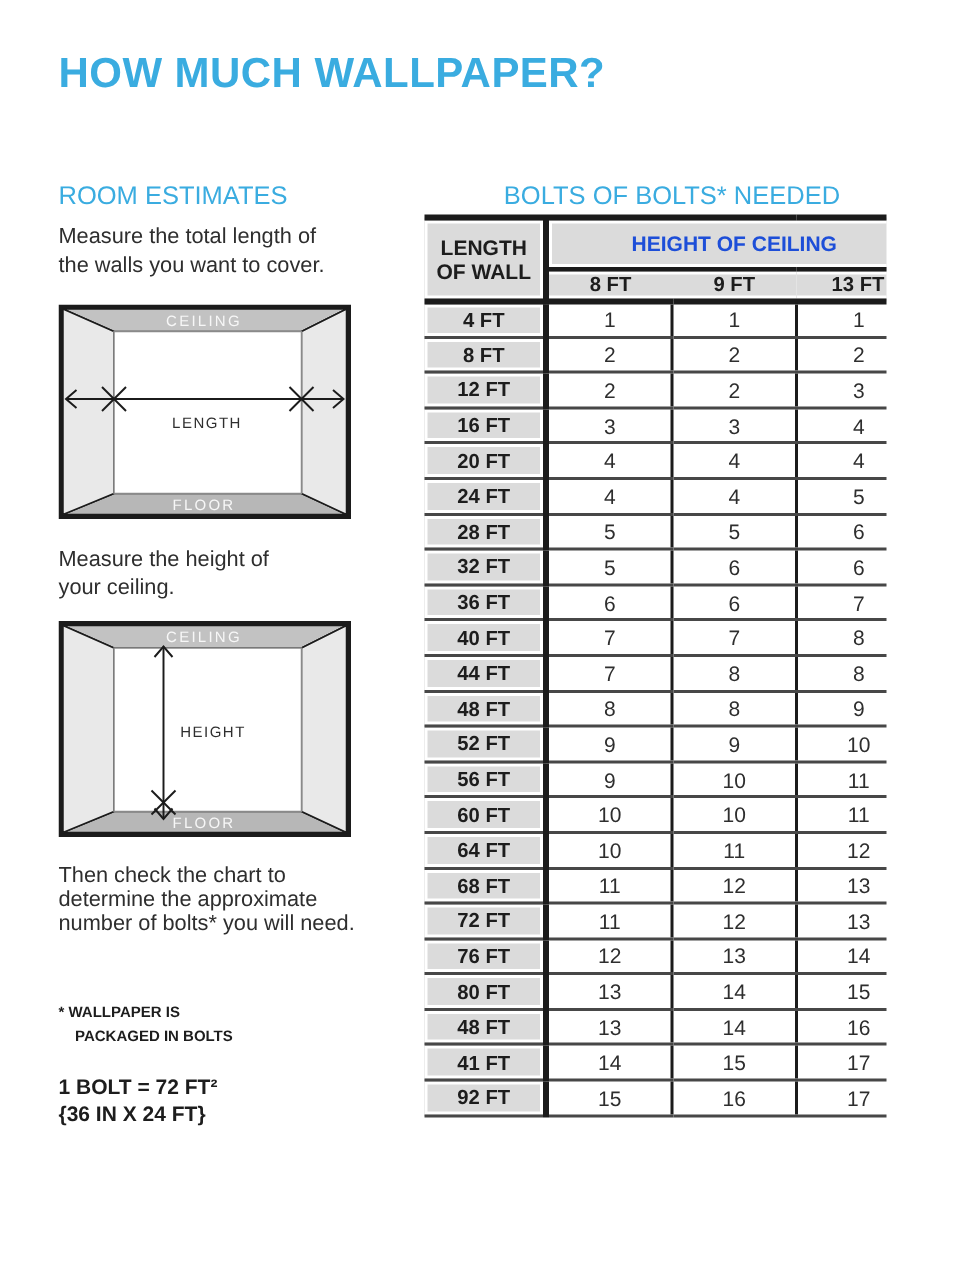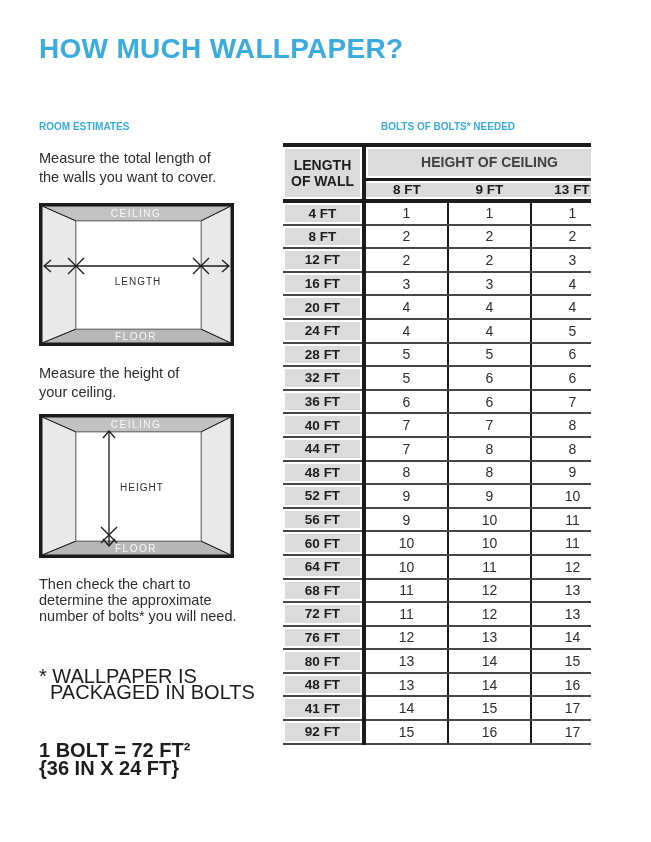--- a/index.html
+++ b/index.html
@@ -4,49 +4,49 @@
 <style>
   * { margin:0; padding:0; box-sizing:border-box; }
   html,body { background:#ffffff; }
   body { font-family:"Liberation Sans", sans-serif; }
   .page { position:relative; width:591px; height:842px; background:#ffffff; overflow:hidden; }
   .abs { position:absolute; }
 
   .page-title { left:39px; top:33px; font-size:28px; font-weight:bold;
     color:var(--accent,#3AACE0); letter-spacing:0.3px; }
 
-  .section-heading { font-size:10px; font-weight:bold; color:var(--accent,#3AACE0); }
+  .section-heading { font-size:17px; font-weight:normal; color:var(--accent,#3AACE0); }
   .room-heading  { left:39px;  top:121px; }
   .bolts-heading { left:283px; top:121px; width:330px; text-align:center; }
 
   .body-text { color:#2e2e2e; font-size:14.5px; line-height:18.5px; white-space:pre-line; }
   .step1 { left:39px; top:149px; }
   .step2 { left:39px; top:364px; }
   .step3 { left:39px; top:576px; line-height:16px; }
 
   .diagram1 { left:39px; top:203px; }
   .diagram2 { left:39px; top:414px; }
   .room-diagram text { font-family:"Liberation Sans", sans-serif; }
   .surface-label { font-size:10px; letter-spacing:1.5px; fill:#f7f7f7; }
   .dim-label { font-size:10px; letter-spacing:1px; fill:#2e2e2e; }
 
-  .footnote { left:39px; top:668px; font-size:20px; font-weight:normal; color:#1d1d1d; line-height:16px; }
+  .footnote { left:39px; top:668px; font-size:10px; font-weight:bold; color:#1d1d1d; line-height:16px; }
   .footnote .indent { padding-left:11px; }
-  .bolt-info { left:39px; top:741px; font-size:20px; font-weight:bold; color:#1d1d1d; line-height:18px; }
+  .bolt-info { left:39px; top:715px; font-size:14px; font-weight:bold; color:#1d1d1d; line-height:18px; }
 
   .bolts-table { position:absolute; left:283px; top:143px; width:330px;
     border-collapse:collapse; table-layout:fixed; border-top:4px solid #1b1b1b; }
   .bolts-table th, .bolts-table td { padding:0; text-align:center; vertical-align:middle;
     background:#ffffff; }
   .bolts-table .gray { background:var(--table-gray,#DBDBDB); }
 
   th.row-header { border-right:4px solid #1b1b1b; border-bottom:4px solid #1b1b1b;
     font-size:14px; line-height:16px; white-space:pre-line; color:#1d1d1d;
     box-shadow: inset 0 0 0 2px #ffffff; }
-  th.group-header { height:34px; border-bottom:3px solid #1b1b1b; font-size:14px; color:#404040;
+  th.group-header { height:34px; border-bottom:3px solid #1b1b1b; font-size:14px; color:#1d4ed8;
     box-shadow: inset 0 0 0 2px #ffffff; }
   tr.ft-row th { height:22px; border-bottom:4px solid #1b1b1b; font-size:13.5px; color:#1d1d1d;
     box-shadow: inset 0 2px 0 #ffffff, inset 0 -2px 0 #ffffff; }
 
   .bolts-table tbody td { height:23.6px; border-bottom:2px solid #474747; }
   td.row-label { font-weight:bold; font-size:13.5px; color:#1d1d1d;
     border-right:4px solid #1b1b1b; box-shadow: inset 0 0 0 2px #ffffff; }
   td.num { font-size:14px; color:#2e2e2e; }
   td.num + td.num { border-left:2px solid #1b1b1b; }
 </style>

